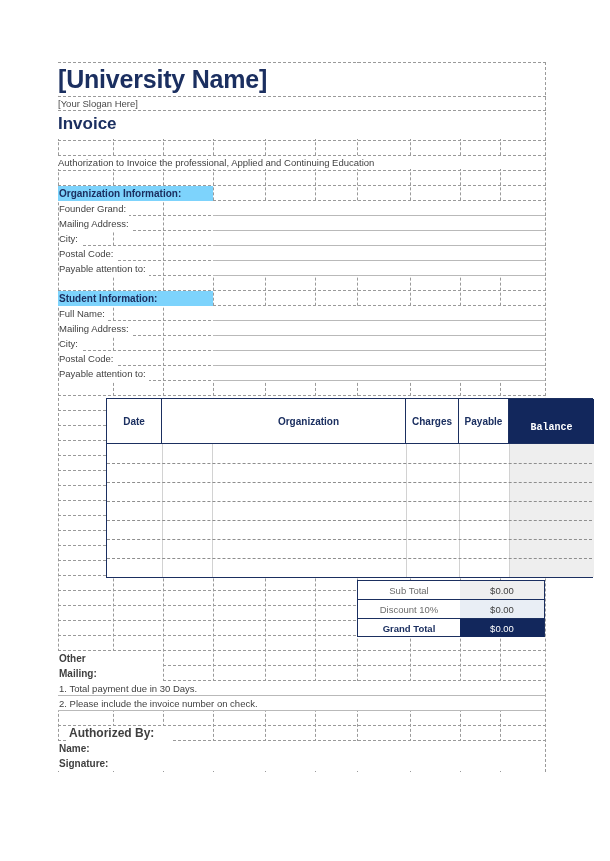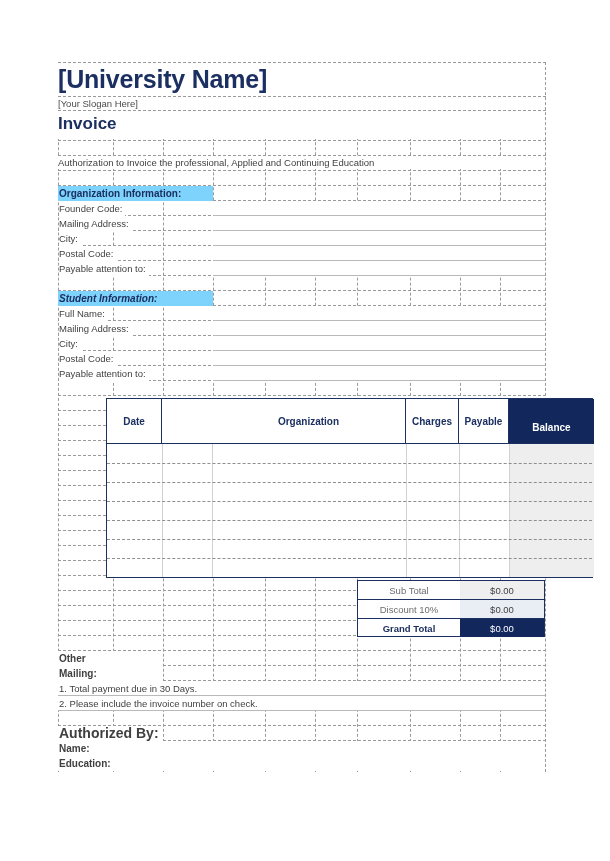--- a/index.html
+++ b/index.html
@@ -243,24 +243,24 @@
     font-size: 9.5px;
     color: #3f3f3f;
     white-space: nowrap;
     box-sizing: border-box;
     border-bottom: 1px solid #b9b9b9;
     background: #ffffff;
     padding-left: 1px;
   }
   .auth-head {
     position: absolute;
-    left: 0;
-    height: 15px;
-    line-height: 15px;
-    font-size: 14px;
+    left: 10px;
+    height: 15px;
+    line-height: 15px;
+    font-size: 12px;
     font-weight: bold;
     color: #3f3f3f;
     white-space: nowrap;
     background: #ffffff;
     padding-left: 1px;
   }
   .auth-label {
     position: absolute;
     left: 0;
     height: 15px;
@@ -354,42 +354,42 @@
 
   <div class="block" style="left:0px; top:94px; width:487px; height:13px;">
     <div class="authline">Authorization to Invoice the professional, Applied and  Continuing Education</div>
   </div>
 
   <div class="label-cap" style="top:124px; width:155px;">
     <div class="sec-head" style="padding-left:1px;">Organization Information:</div>
   </div>
 
   <div class="field-row" style="top:139px; width:487px;">
-    <div class="field-label">Founder Code:</div>
+    <div class="field-label">Founder Grand:</div>
     <div class="field-blank" style="left:155px; width:332px;"></div>
   </div>
   <div class="field-row" style="top:154px; width:487px;">
     <div class="field-label">Mailing Address:</div>
     <div class="field-blank" style="left:155px; width:332px;"></div>
   </div>
   <div class="field-row" style="top:169px; width:487px;">
     <div class="field-label">City:</div>
     <div class="field-blank" style="left:155px; width:332px;"></div>
   </div>
   <div class="field-row" style="top:184px; width:487px;">
     <div class="field-label">Postal Code:</div>
     <div class="field-blank" style="left:155px; width:332px;"></div>
   </div>
   <div class="field-row" style="top:199px; width:487px;">
     <div class="field-label">Payable attention to:</div>
     <div class="field-blank" style="left:155px; width:332px;"></div>
   </div>
 
   <div class="label-cap" style="top:229px; width:155px;">
-    <div class="sec-head" style="padding-left:1px;font-style:italic;">Student Information:</div>
+    <div class="sec-head" style="padding-left:1px;">Student Information:</div>
   </div>
 
   <div class="field-row" style="top:244px; width:487px;">
     <div class="field-label">Full Name:</div>
     <div class="field-blank" style="left:155px; width:332px;"></div>
   </div>
   <div class="field-row" style="top:259px; width:487px;">
     <div class="field-label">Mailing Address:</div>
     <div class="field-blank" style="left:155px; width:332px;"></div>
   </div>
@@ -405,21 +405,21 @@
     <div class="field-label">Payable attention to:</div>
     <div class="field-blank" style="left:155px; width:332px;"></div>
   </div>
 
   <div id="itable" style="left:0px; top:336px; width:487px; height:180px;margin-left:48px;">
 
     <div class="th-cell" style="left:0px; width:55px; height:44px;">Date</div>
     <div class="th-cell" style="left:105px; width:194px; height:44px;">Organization</div>
     <div class="th-cell" style="left:299px; width:53px; height:44px;">Charges</div>
     <div class="th-cell" style="left:352px; width:50px; height:44px;">Payable</div>
-    <div class="th-cell balance last" style="left:402px; width:85px; height:56px;">Balance</div>
+    <div class="th-cell balance last" style="left:402px; width:85px; height:56px;font-family:Liberation Mono, monospace;">Balance</div>
 
     <div class="tbody-area" style="top:44px; height:134px;">
 
       <div class="balance-fill" style="left:402px; width:85px;"></div>
 
       <div class="col-sep" style="left:55px"></div>
       <div class="col-sep" style="left:105px"></div>
       <div class="col-sep" style="left:299px"></div>
       <div class="col-sep" style="left:352px"></div>
       <div class="col-sep" style="left:402px"></div>
@@ -462,17 +462,17 @@
   <div class="cmt-line" style="top:634px; width:487px;">2. Please include the invoice number on check.</div>
 
   <div class="auth-head" style="top:664px; width:104px;">Authorized By:</div>
 
   <div class="field-row" style="top:679px; width:487px;">
     <div class="auth-label" style="width:52px;">Name:</div>
     <div class="field-blank" style="left:52px; width:435px; border-bottom:none;"></div>
   </div>
 
   <div class="field-row" style="top:694px; width:487px;">
-    <div class="auth-label" style="width:52px;">Education:</div>
+    <div class="auth-label" style="width:52px;">Signature:</div>
     <div class="field-blank" style="left:52px; width:435px; border-bottom:none;"></div>
   </div>
 
 </div>
 
 </body></html>

